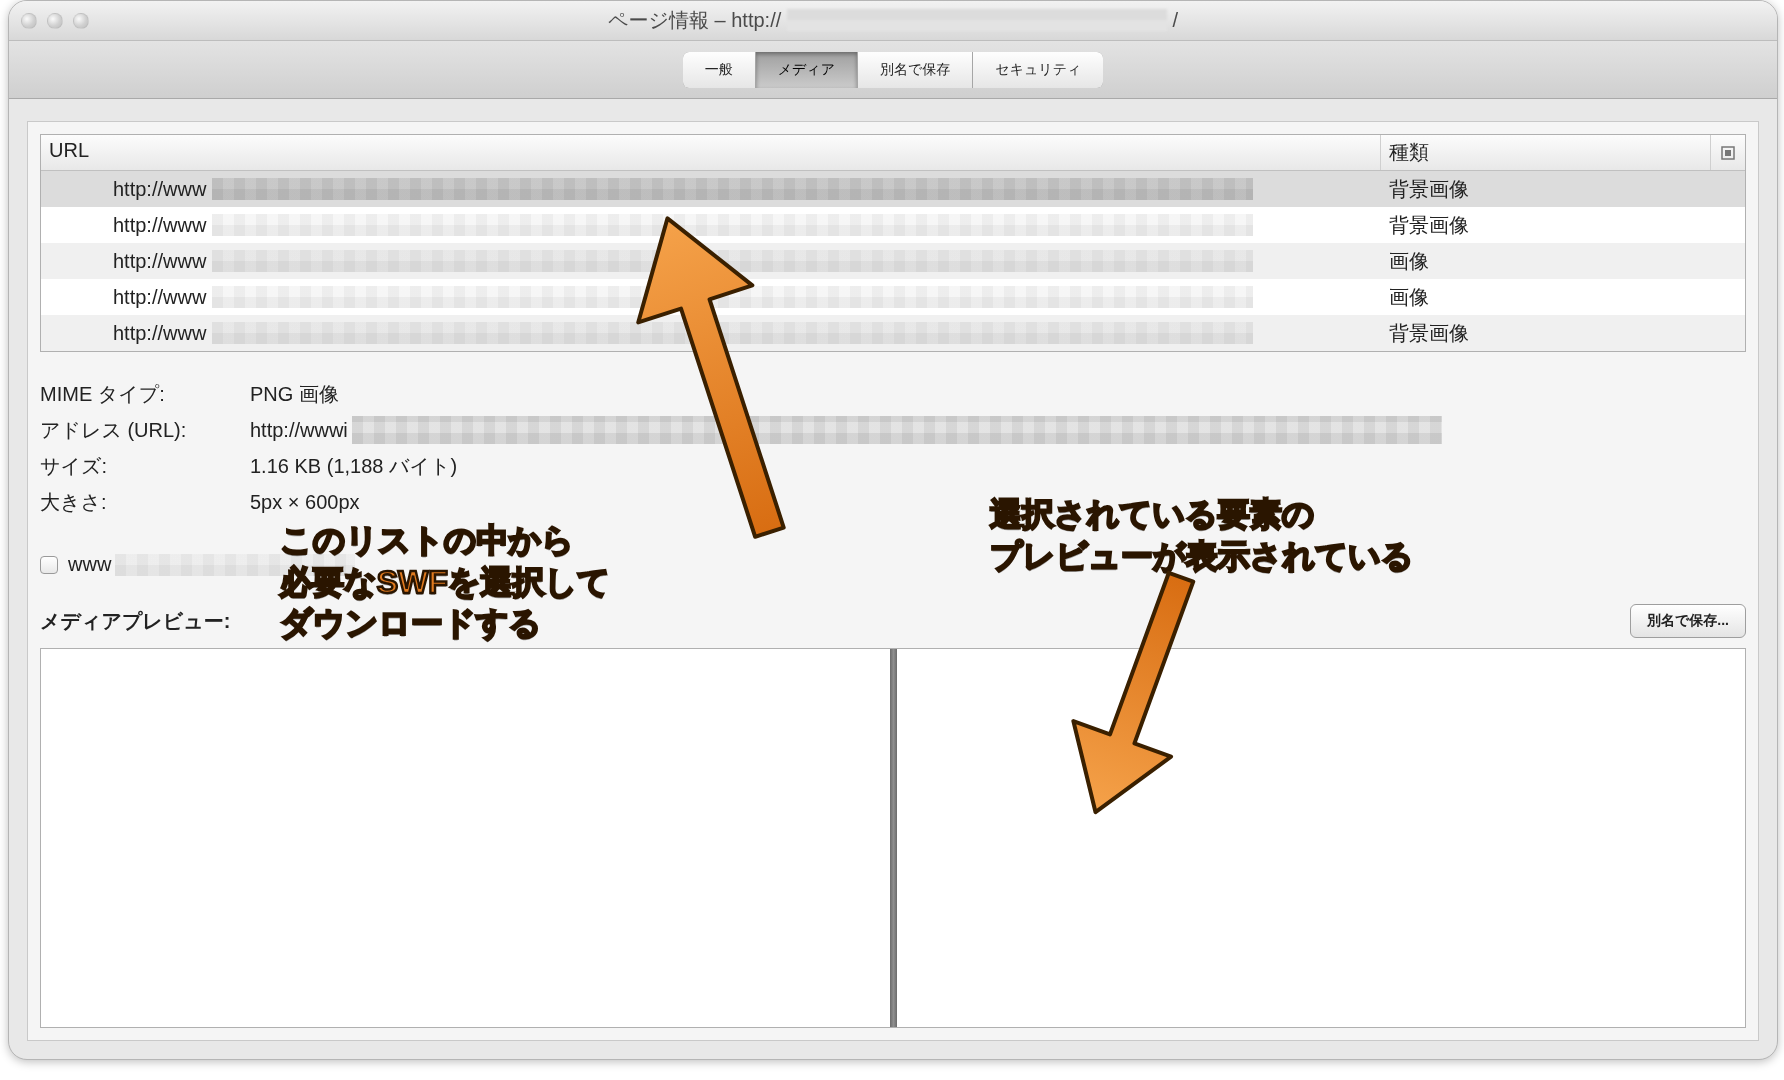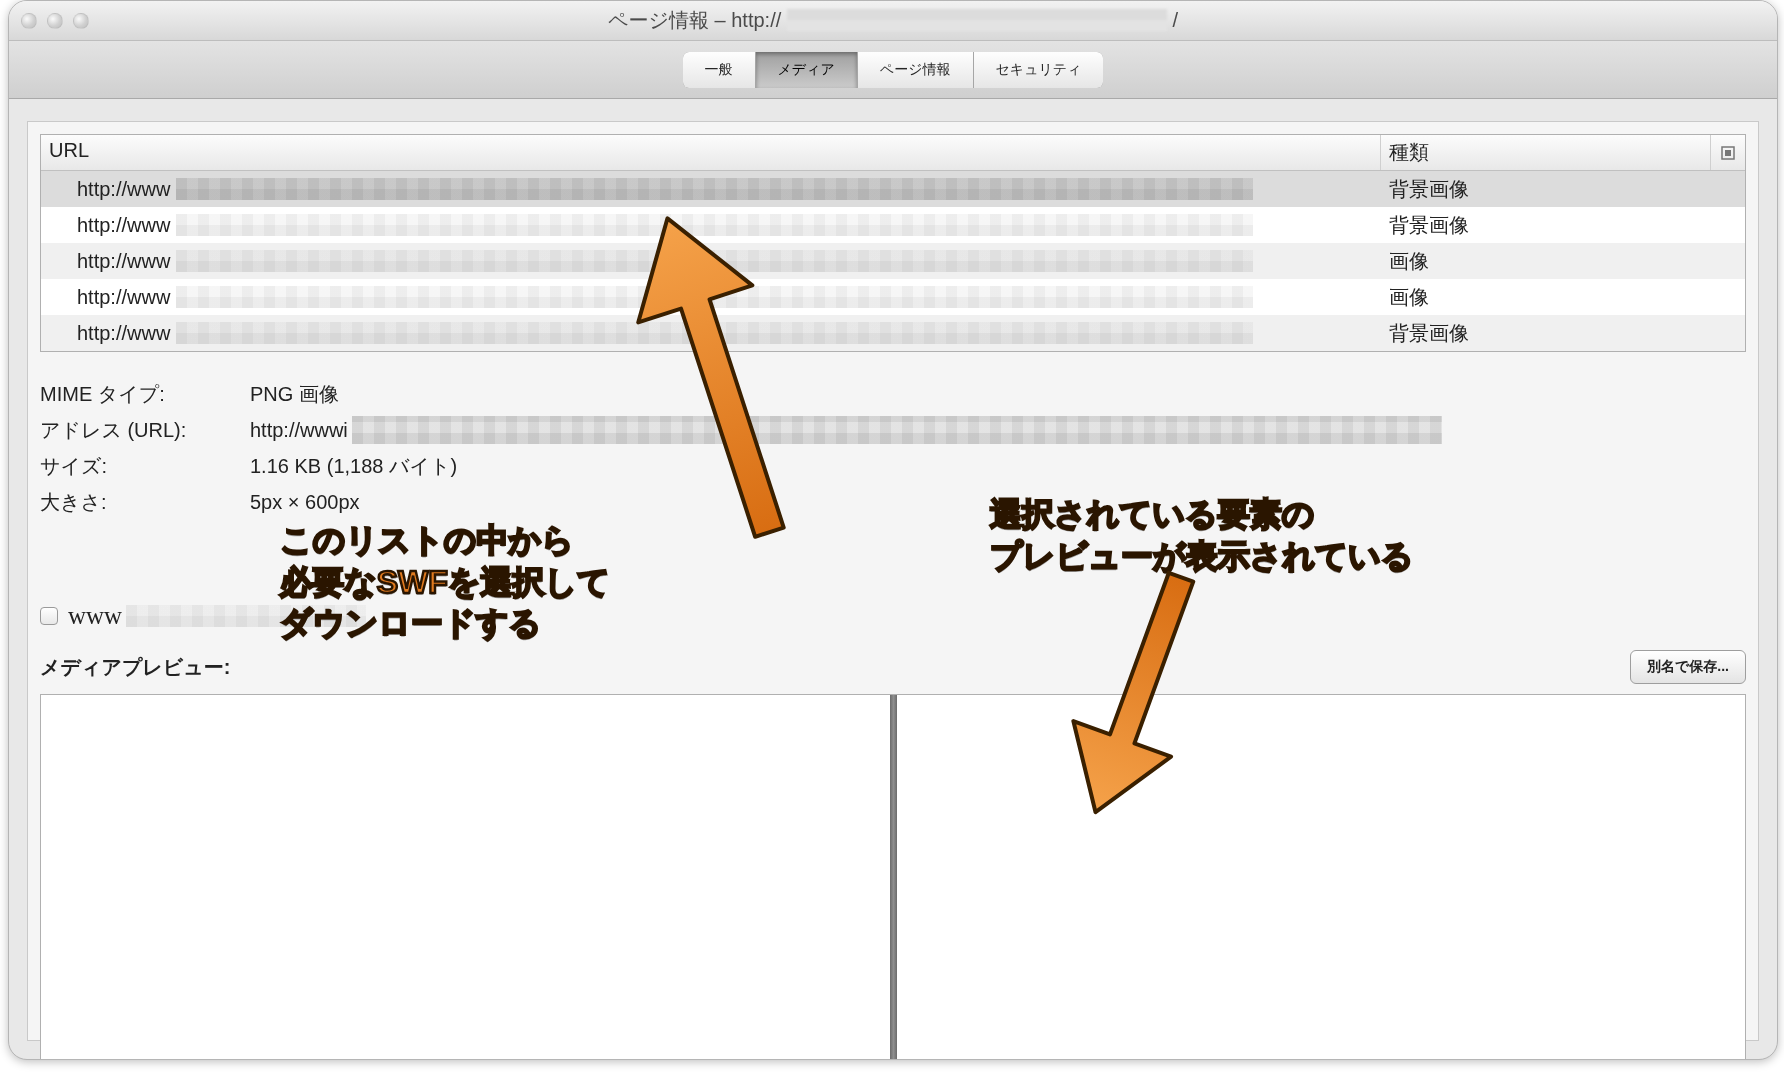--- a/index.html
+++ b/index.html
@@ -117,21 +117,21 @@
     color: #222;
     font-weight: normal;
   }
   .th-url  { flex: 1 1 auto; }
   .th-type { width: 330px; }
   .th-menu { width: 34px; border-right: none; display:flex; align-items:center; justify-content:center; color:#666; }
   .tbody .tr { display: flex; height: 36px; align-items: center; }
   .tbody .tr:nth-child(odd)  { background: #f0f0f0; }
   .tbody .tr:nth-child(even) { background: #ffffff; }
   .td { padding: 0 8px; white-space: nowrap; overflow: hidden; }
-  .td-url  { flex: 1 1 auto; display:flex; align-items:center; }
+  .td-url  { flex: 1 1 auto; display:flex; align-items:center;margin-left:36px; }
   .td-type { width: 364px; }
   .url-blur {
     flex: 1 1 auto;
     height: 22px;
     margin-left: 6px;
     margin-right: 120px;
     background:
       repeating-linear-gradient(0deg, rgba(0,0,0,.06) 0 11px, rgba(0,0,0,.02) 11px 22px),
       repeating-linear-gradient(90deg, rgba(0,0,0,.05) 0 11px, rgba(0,0,0,.015) 11px 22px);
   }
@@ -147,36 +147,36 @@
   .dlabel { width: 210px; color:#222; }
   .dvalue { flex:1; display:flex; align-items:center; }
   .addr-blur {
     display:inline-block; width: 1090px; height: 28px; margin-left:4px;
     background:
       repeating-linear-gradient(0deg, rgba(0,0,0,.10) 0 11px, rgba(0,0,0,.04) 11px 22px),
       repeating-linear-gradient(90deg, rgba(0,0,0,.09) 0 11px, rgba(0,0,0,.035) 11px 22px);
   }
 
   
-  .checkrow { margin-top: 82px; display:flex; align-items:center; font-size:25px;font-family:Liberation Serif, serif; }
+  .checkrow { margin-top: 33px; display:flex; align-items:center; font-size:20px; }
   .chk {
     width:18px; height:18px; border:1px solid #9a9a9a; border-radius:4px;
     background: linear-gradient(#fff, #e8e8e8);
     margin-right:10px;
   }
   .chk-blur {
     display:inline-block; width:240px; height:22px; margin-left:4px;
     background:
       repeating-linear-gradient(0deg, rgba(0,0,0,.05) 0 11px, rgba(0,0,0,.015) 11px 22px),
       repeating-linear-gradient(90deg, rgba(0,0,0,.05) 0 11px, rgba(0,0,0,.015) 11px 22px);
   }
 
   
   .preview-row {
-    margin-top: 20px;
+    margin-top: 28px;
     display:flex; align-items:center; justify-content:space-between;
     font-size:20px; font-weight:600;
   }
   .save-btn {
     height: 34px;
     padding: 0 16px;
     border-radius: 6px;
     border: 1px solid #9e9e9e;
     background: linear-gradient(#ffffff, #e4e4e4);
     font-size: 14px;
@@ -231,21 +231,21 @@
       <span>ページ情報 – http://</span>
       <span class="title-blur"></span>
       <span>/</span>
     </div>
   </div>
 
   <div class="toolbar">
     <div class="segmented">
       <div class="seg">一般</div>
       <div class="seg active">メディア</div>
-      <div class="seg">ページ情報</div>
+      <div class="seg">別名で保存</div>
       <div class="seg">セキュリティ</div>
     </div>
   </div>
 
   <div class="content">
 
     <div class="media-table">
       <div class="thead">
         <div class="th th-url">URL</div>
         <div class="th th-type">種類</div>

